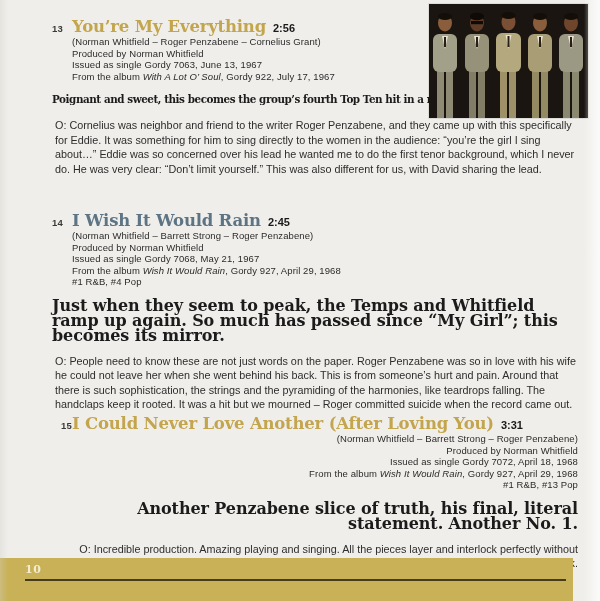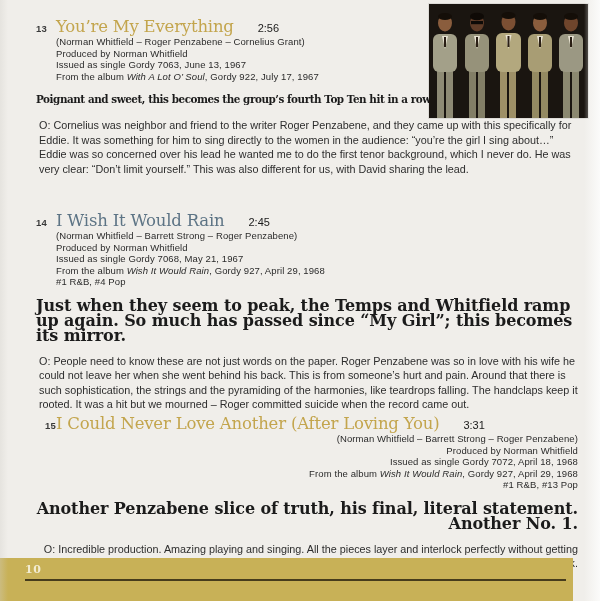--- a/index.html
+++ b/index.html
@@ -13,38 +13,38 @@
     position:absolute;top:0;right:0;width:16px;height:100%;
     background:linear-gradient(90deg,rgba(253,253,252,0),#fbfbfa);
     pointer-events:none;z-index:5;
   }
   .scan-edge-left{
     position:absolute;top:0;left:0;width:8px;height:100%;
     background:linear-gradient(90deg,rgba(210,208,202,.35),rgba(210,208,202,0));
     pointer-events:none;z-index:5;
   }
   .track{
-    position:absolute;left:0;right:0;
+    position:absolute;left:16px;right:0;
     padding:0 22px 0 36px;
   }
   .track-13{top:18px;}
   .track-14{top:212px;}
   .track-15{top:415px;text-align:right;}
   .t-head{display:flex;align-items:baseline;}
   .t-num{
     width:20px;flex:0 0 20px;
     font-size:9.5px;font-weight:bold;color:#3a3a3a;
     letter-spacing:.2px;
   }
   .t-title{
-    margin:0;font-family:"DejaVu Serif",serif;font-weight:normal;
+    margin:0;font-family:"DejaVu Serif",serif;font-weight:bold;
     font-size:16.5px;letter-spacing:-.2px;line-height:1.1;
   }
   .t-time{
-    margin-left:24px;font-size:11px;font-weight:normal;color:#1a1a1a;
+    margin-left:7px;font-size:11px;font-weight:bold;color:#1a1a1a;
   }
   .t-meta{
     padding-left:20px;
     font-size:9.5px;line-height:11.5px;color:#2b2b2b;letter-spacing:.1px;
   }
   .t-meta em{font-style:italic;}
   .t-comment{
     margin:10px 0 0 0;
     font-family:"DejaVu Serif",serif;font-weight:bold;
     font-size:16px;line-height:15px;color:#1b1b1b;letter-spacing:-.1px;

